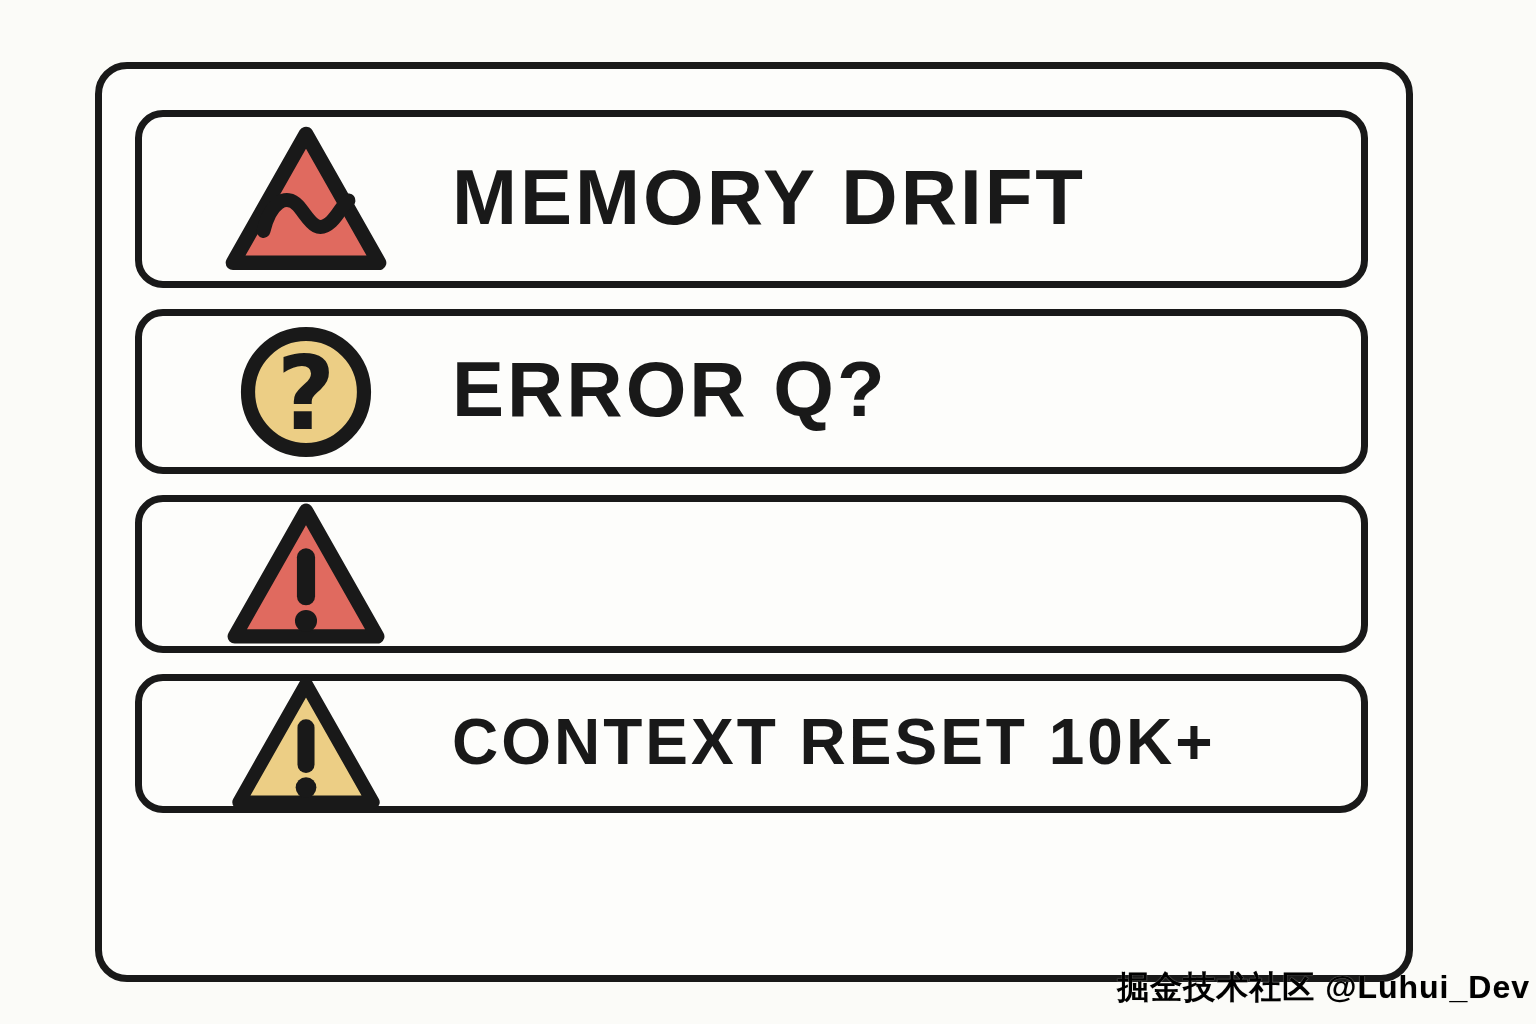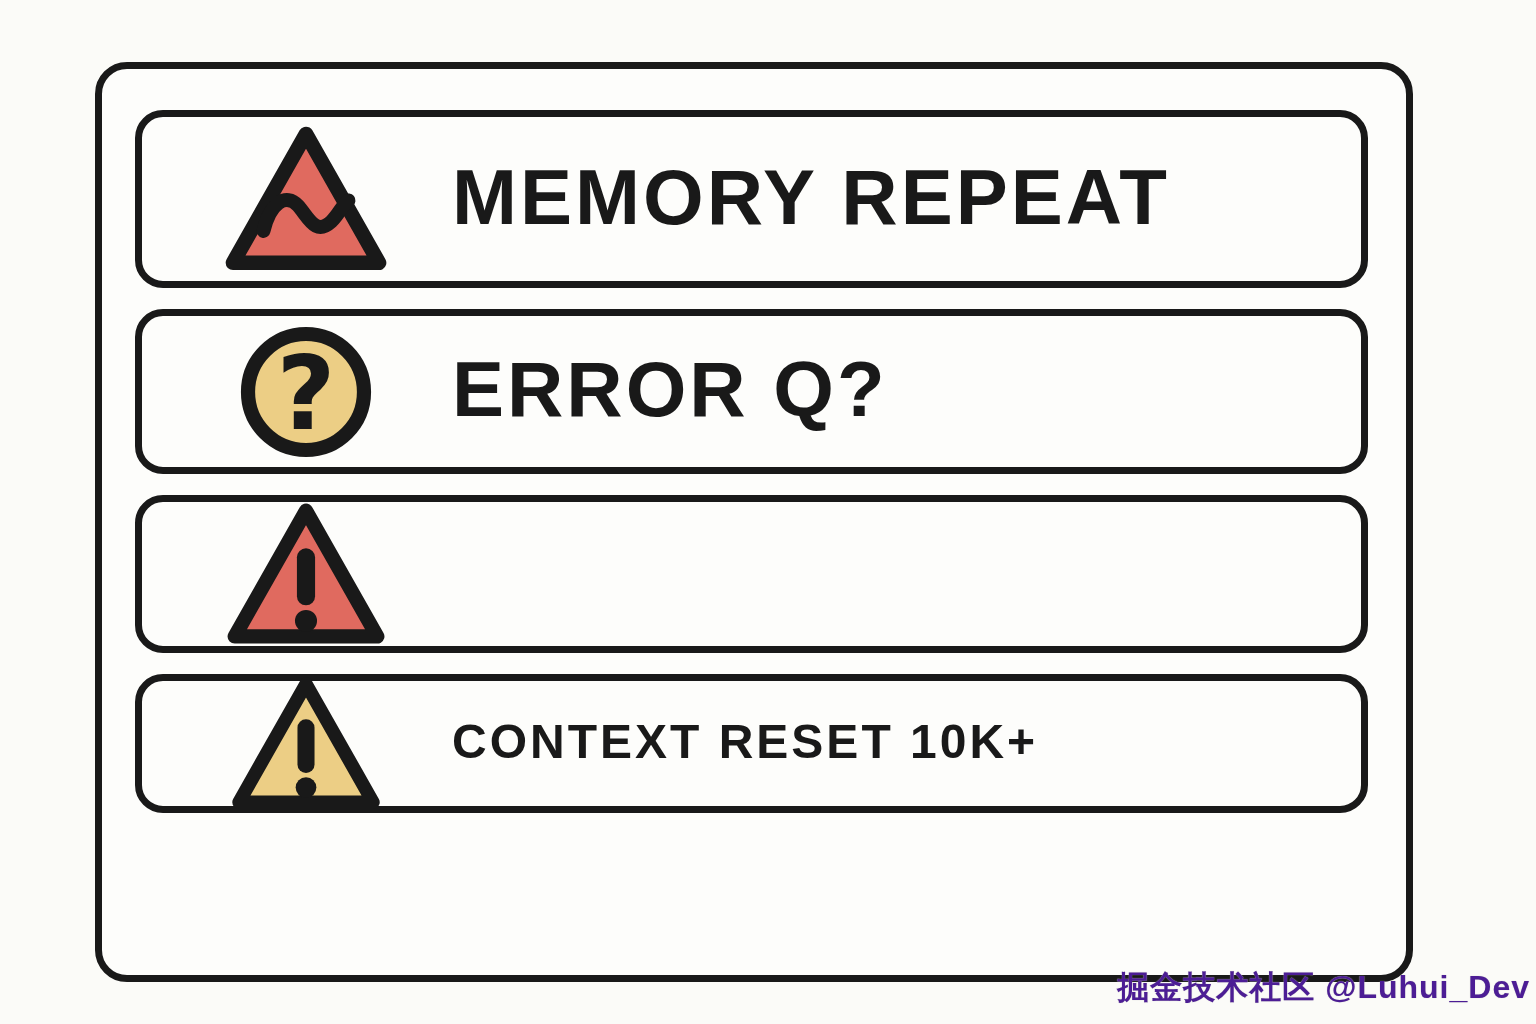--- a/index.html
+++ b/index.html
@@ -90,28 +90,28 @@
   .row:nth-child(3) .icon-box svg{width:166px;}
   .row:nth-child(4) .icon-box svg{width:156px;}
   .row .label{
     font-size:78px;
     font-weight:700;
     letter-spacing:3px;
     white-space:nowrap;
     transform:translateY(-2px);
   }
   .row:nth-child(3) .label{font-size:74px;}
-  .row:nth-child(4) .label{font-size:48px;}
+  .row:nth-child(4) .label{font-size:64px;}
   
   .watermark{
     position:absolute;
     right:6px;bottom:14px;
     font-size:32px;
     font-weight:700;
-    color:#4c1d95;
+    color:#000000;
     letter-spacing:1px;
     text-shadow:0 0 1px #c2c1bd;
     z-index:10;
     pointer-events:none;
   }
 </style>
 </head>
 <body>
 
 <div class="stage">
@@ -120,21 +120,21 @@
 
 
     <div class="rows">
   <div class="row">
     <span class="icon-box">
     <svg viewBox="0 0 128 116">
       <path d="M64 9 L119 106 L9 106 Z" fill="#E06A5F" stroke="#191919" stroke-width="11" stroke-linejoin="round"></path>
       <path d="M32 82 C37 61 49 53 58 63 C66 72 71 86 83 75 C89 69 91 63 96 59" fill="none" stroke="#191919" stroke-width="10.5" stroke-linecap="round"></path>
     </svg>
           </span>
-    <span class="label">MEMORY REPEAT</span>
+    <span class="label">MEMORY DRIFT</span>
   </div>
 
   <div class="row">
     <span class="icon-box">
     <svg viewBox="0 0 120 120">
       <circle cx="60" cy="60" r="49" fill="#ECCE85" stroke="#191919" stroke-width="12"></circle>
       <text x="60" y="91" text-anchor="middle" font-family="'DejaVu Sans','Liberation Sans',sans-serif" font-size="86" font-weight="bold" fill="#191919">?</text>
     </svg>
           </span>
     <span class="label">ERROR Q?</span>

